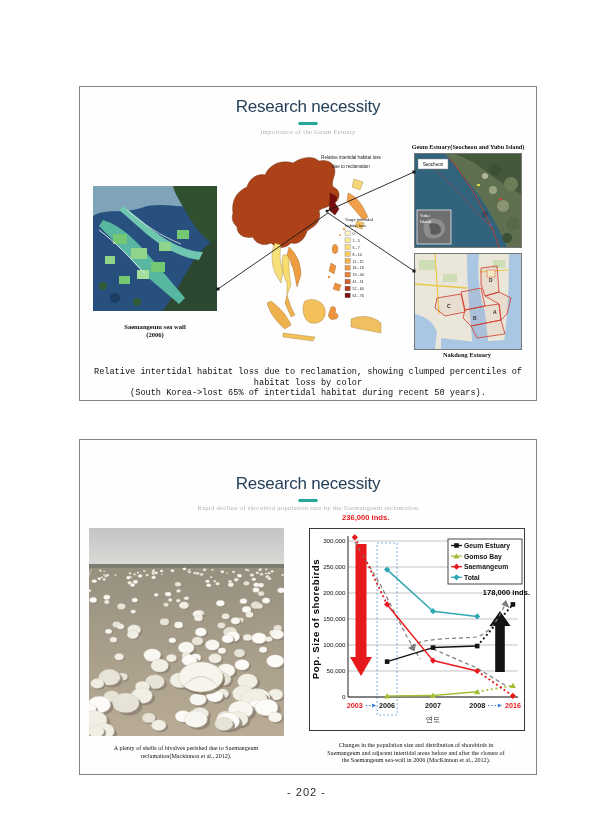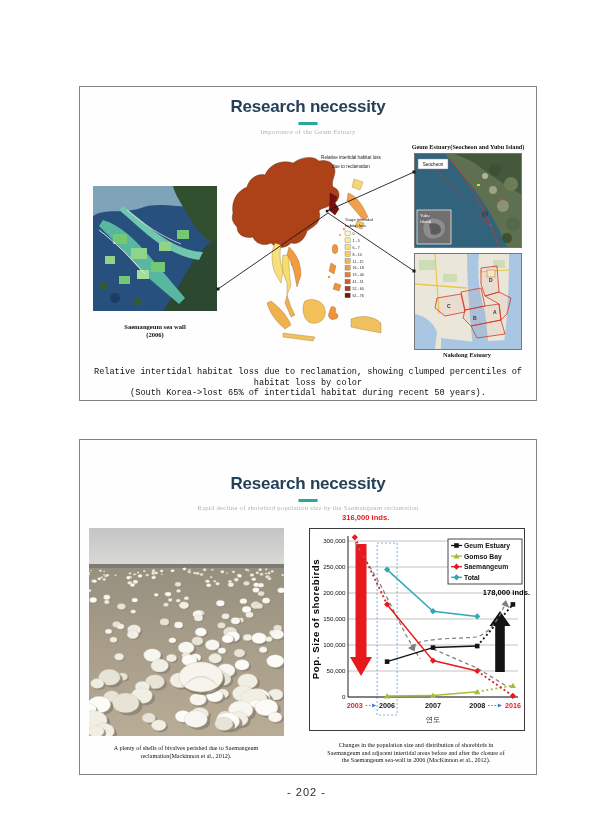--- a/index.html
+++ b/index.html
@@ -3,21 +3,21 @@
 <meta charset="utf-8">
 <style>
   html,body{margin:0;padding:0;}
   body{width:613px;height:840px;background:#ffffff;position:relative;
        font-family:"Liberation Sans",sans-serif;overflow:hidden;}
   .slide{position:absolute;left:79px;width:458px;background:#fffefe;
          border:1.4px solid #838383;box-sizing:border-box;}
   #slide1{top:86px;height:315px;}
   #slide2{top:439px;height:336px;}
   .slide-title{position:absolute;left:0;right:0;text-align:center;
-       font-size:17px;font-weight:bold;color:#25415a;letter-spacing:-0.2px;}
+       font-size:17px;font-weight:normal;color:#25415a;letter-spacing:-0.2px;}
   .title-underline{position:absolute;left:50%;transform:translateX(-50%);
        width:19px;height:2.6px;background:#2aa79b;}
   .slide-subtitle{position:absolute;left:0;right:0;text-align:center;
        font-family:"Liberation Serif",serif;font-size:6.6px;color:#b3b3b3;letter-spacing:.3px;}
   .img-frame{position:absolute;overflow:hidden;}
   .caption-sm{position:absolute;text-align:center;
        font-family:"Liberation Serif",serif;font-weight:600;color:#111;}
   #s1-caption{position:absolute;left:0;right:0;top:280px;text-align:center;
        font-family:Liberation Mono, monospace;font-size:8.6px;line-height:10.5px;color:#101010;}
   #geum-title{position:absolute;left:324px;top:56px;width:128px;text-align:center;
@@ -215,21 +215,21 @@
     <div>Relative intertidal habitat loss due to reclamation, showing clumped percentiles of habitat loss by color</div>
     <div>(South Korea-&gt;lost 65% of intertidal habitat during recent 50 years).</div>
   </div>
 </div>
 
 <div class="slide" id="slide2">
   <div class="slide-title" style="top:34px;">Research necessity</div>
   <div class="title-underline" style="top:59px;"></div>
   <div class="slide-subtitle" style="top:64px;">Rapid decline of shorebird population size by the Saemangeum reclamation</div>
 
-  <div id="peak-label">316,000 inds.</div>
+  <div id="peak-label">236,000 inds.</div>
 
   <div class="img-frame" style="left:9px;top:88px;width:195px;height:208px;">
     <svg id="shells-svg" width="195" height="208" viewBox="0 0 195 208">
       <defs>
         <linearGradient id="skyg" x1="0" y1="0" x2="0" y2="1">
           <stop offset="0" stop-color="#c3c5c4"></stop>
             <stop offset="1" stop-color="#dbdbd7"></stop>
         </linearGradient>
         <linearGradient id="groundg" x1="0" y1="0" x2="0" y2="1">
           <stop offset="0" stop-color="#97907f"></stop>

